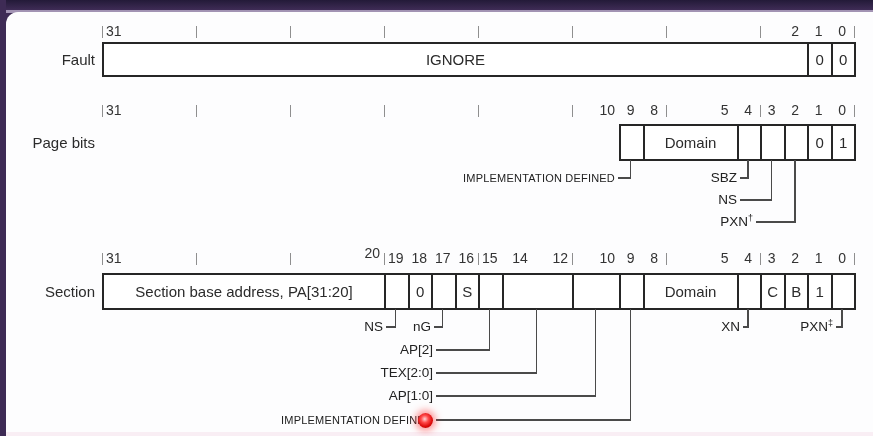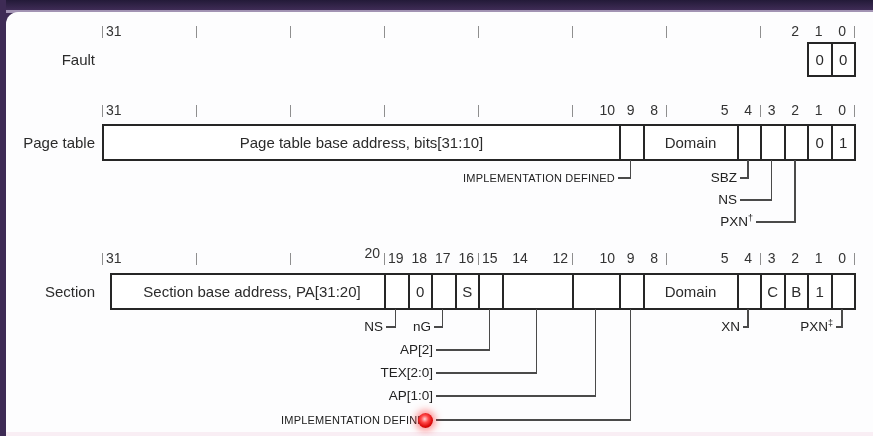--- a/index.html
+++ b/index.html
@@ -70,43 +70,43 @@
       <div class="dash" style="left: 383.5px; top: 26px;"></div>
       <div class="dash" style="left: 477.5px; top: 26px;"></div>
       <div class="dash" style="left: 571.5px; top: 26px;"></div>
       <div class="dash" style="left: 665.5px; top: 26px;"></div>
       <div class="dash" style="left: 759.5px; top: 26px;"></div>
       <div class="dash" style="left: 853.5px; top: 26px;"></div>
       <div class="tick left" style="left: 106px; top: 24px;">31</div>
       <div class="tick" style="left: 780.25px; top: 24px;">2</div>
       <div class="tick" style="left: 803.75px; top: 24px;">1</div>
       <div class="tick" style="left: 827.25px; top: 24px;">0</div>
+      <div class="field" style="left: 102px; top: 42px; width: 707px; height: 35px;">IGNORE</div>
       <div class="field" style="left: 807px; top: 42px; width: 25.5px; height: 35px;">0</div>
       <div class="field" style="left: 830.5px; top: 42px; width: 25.5px; height: 35px;">0</div>
-      <div class="row-label" style="left: 0px; top: 124px; width: 95px; height: 37px;">Page table</div>
+      <div class="row-label" style="left: 0px; top: 124px; width: 95px; height: 37px;">Page bits</div>
       <div class="dash" style="left: 101.5px; top: 105px;"></div>
       <div class="dash" style="left: 195.5px; top: 105px;"></div>
       <div class="dash" style="left: 289.5px; top: 105px;"></div>
       <div class="dash" style="left: 383.5px; top: 105px;"></div>
       <div class="dash" style="left: 477.5px; top: 105px;"></div>
       <div class="dash" style="left: 571.5px; top: 105px;"></div>
       <div class="dash" style="left: 665.5px; top: 105px;"></div>
       <div class="dash" style="left: 759.5px; top: 105px;"></div>
       <div class="dash" style="left: 853.5px; top: 105px;"></div>
       <div class="tick left" style="left: 106px; top: 103px;">31</div>
       <div class="tick" style="left: 592.25px; top: 103px;">10</div>
       <div class="tick" style="left: 615.75px; top: 103px;">9</div>
       <div class="tick" style="left: 639.25px; top: 103px;">8</div>
       <div class="tick" style="left: 709.75px; top: 103px;">5</div>
       <div class="tick" style="left: 733.25px; top: 103px;">4</div>
       <div class="tick" style="left: 756.75px; top: 103px;">3</div>
       <div class="tick" style="left: 780.25px; top: 103px;">2</div>
       <div class="tick" style="left: 803.75px; top: 103px;">1</div>
       <div class="tick" style="left: 827.25px; top: 103px;">0</div>
-      <div class="field" style="left: 102px; top: 124px; width: 519px; height: 37px;">Page table base address, bits[31:10]</div>
       <div class="field" style="left: 619px; top: 124px; width: 25.5px; height: 37px;"></div>
       <div class="field" style="left: 642.5px; top: 124px; width: 96px; height: 37px;">Domain</div>
       <div class="field" style="left: 736.5px; top: 124px; width: 25.5px; height: 37px;"></div>
       <div class="field" style="left: 760px; top: 124px; width: 25.5px; height: 37px;"></div>
       <div class="field" style="left: 783.5px; top: 124px; width: 25.5px; height: 37px;"></div>
       <div class="field" style="left: 807px; top: 124px; width: 25.5px; height: 37px;">0</div>
       <div class="field" style="left: 830.5px; top: 124px; width: 25.5px; height: 37px;">1</div>
       <div class="co-text small" style="right: 258px; top: 169px;">IMPLEMENTATION DEFINED</div>
       <div class="co-h" style="left: 618px; top: 177px; width: 12.75px;"></div>
       <div class="co-v" style="left: 629.75px; top: 160px; height: 18.5px;"></div>
@@ -141,21 +141,21 @@
       <div class="tick" style="left: 568.75px; top: 251px; margin-top: 36px;">11</div>
       <div class="tick" style="left: 592.25px; top: 251px;">10</div>
       <div class="tick" style="left: 615.75px; top: 251px;">9</div>
       <div class="tick" style="left: 639.25px; top: 251px;">8</div>
       <div class="tick" style="left: 709.75px; top: 251px;">5</div>
       <div class="tick" style="left: 733.25px; top: 251px;">4</div>
       <div class="tick" style="left: 756.75px; top: 251px;">3</div>
       <div class="tick" style="left: 780.25px; top: 251px;">2</div>
       <div class="tick" style="left: 803.75px; top: 251px;">1</div>
       <div class="tick" style="left: 827.25px; top: 251px;">0</div>
-      <div class="field" style="left: 102px; top: 273px; width: 284px; height: 37px; margin-left: 8px;">Section base address, PA[31:20]</div>
+      <div class="field" style="left: 102px; top: 273px; width: 284px; height: 37px;">Section base address, PA[31:20]</div>
       <div class="field" style="left: 384px; top: 273px; width: 25.5px; height: 37px;"></div>
       <div class="field" style="left: 407.5px; top: 273px; width: 25.5px; height: 37px;">0</div>
       <div class="field" style="left: 431px; top: 273px; width: 25.5px; height: 37px;"></div>
       <div class="field" style="left: 454.5px; top: 273px; width: 25.5px; height: 37px;">S</div>
       <div class="field" style="left: 478px; top: 273px; width: 25.5px; height: 37px;"></div>
       <div class="field" style="left: 501.5px; top: 273px; width: 72.5px; height: 37px;"></div>
       <div class="field" style="left: 572px; top: 273px; width: 49px; height: 37px;"></div>
       <div class="field" style="left: 619px; top: 273px; width: 25.5px; height: 37px;"></div>
       <div class="field" style="left: 642.5px; top: 273px; width: 96px; height: 37px;">Domain</div>
       <div class="field" style="left: 736.5px; top: 273px; width: 25.5px; height: 37px;"></div>

